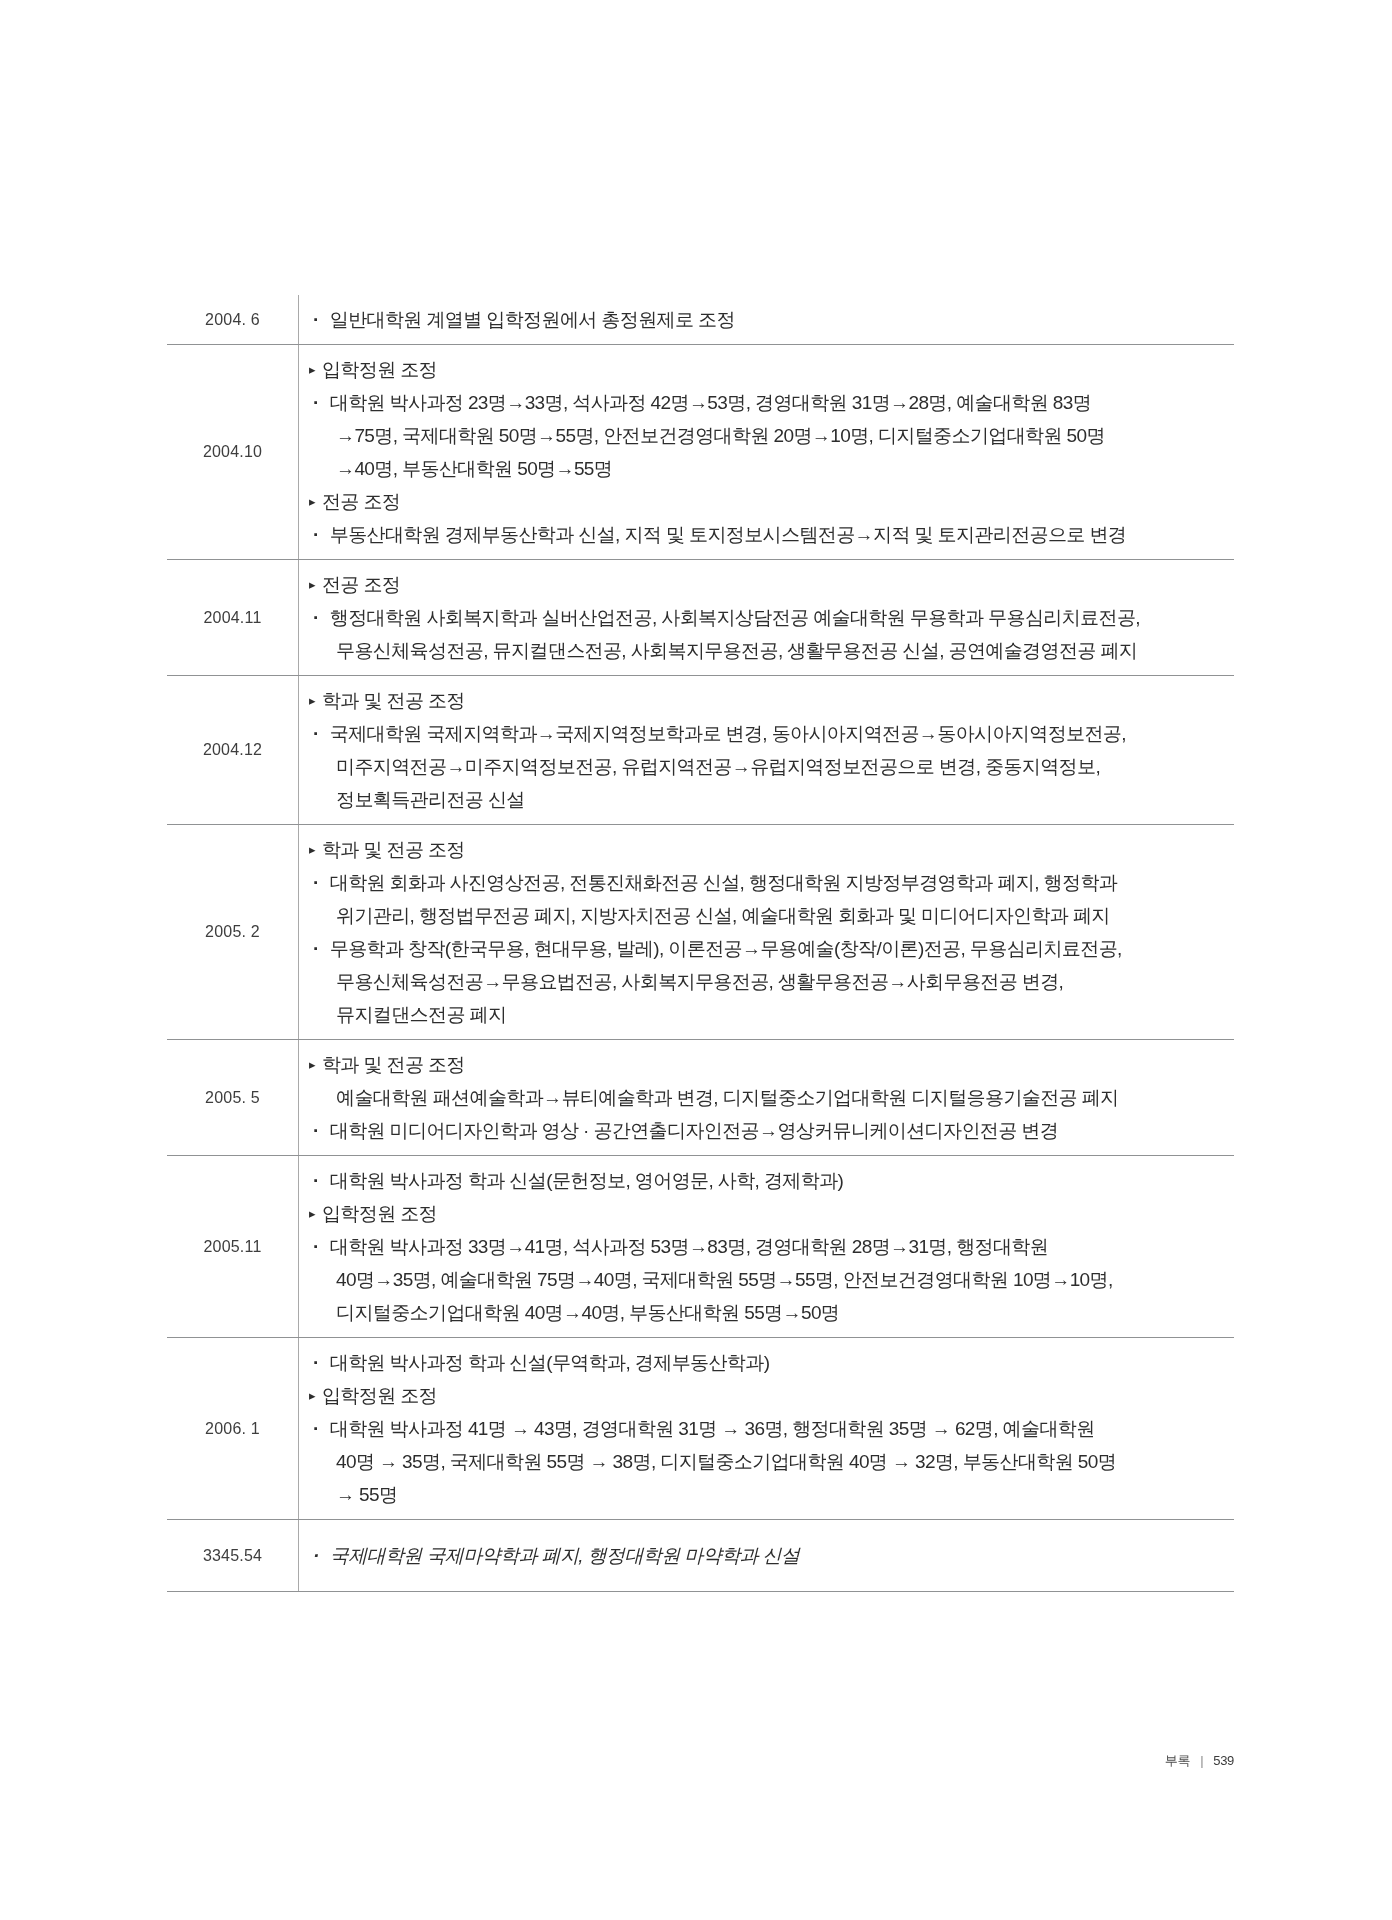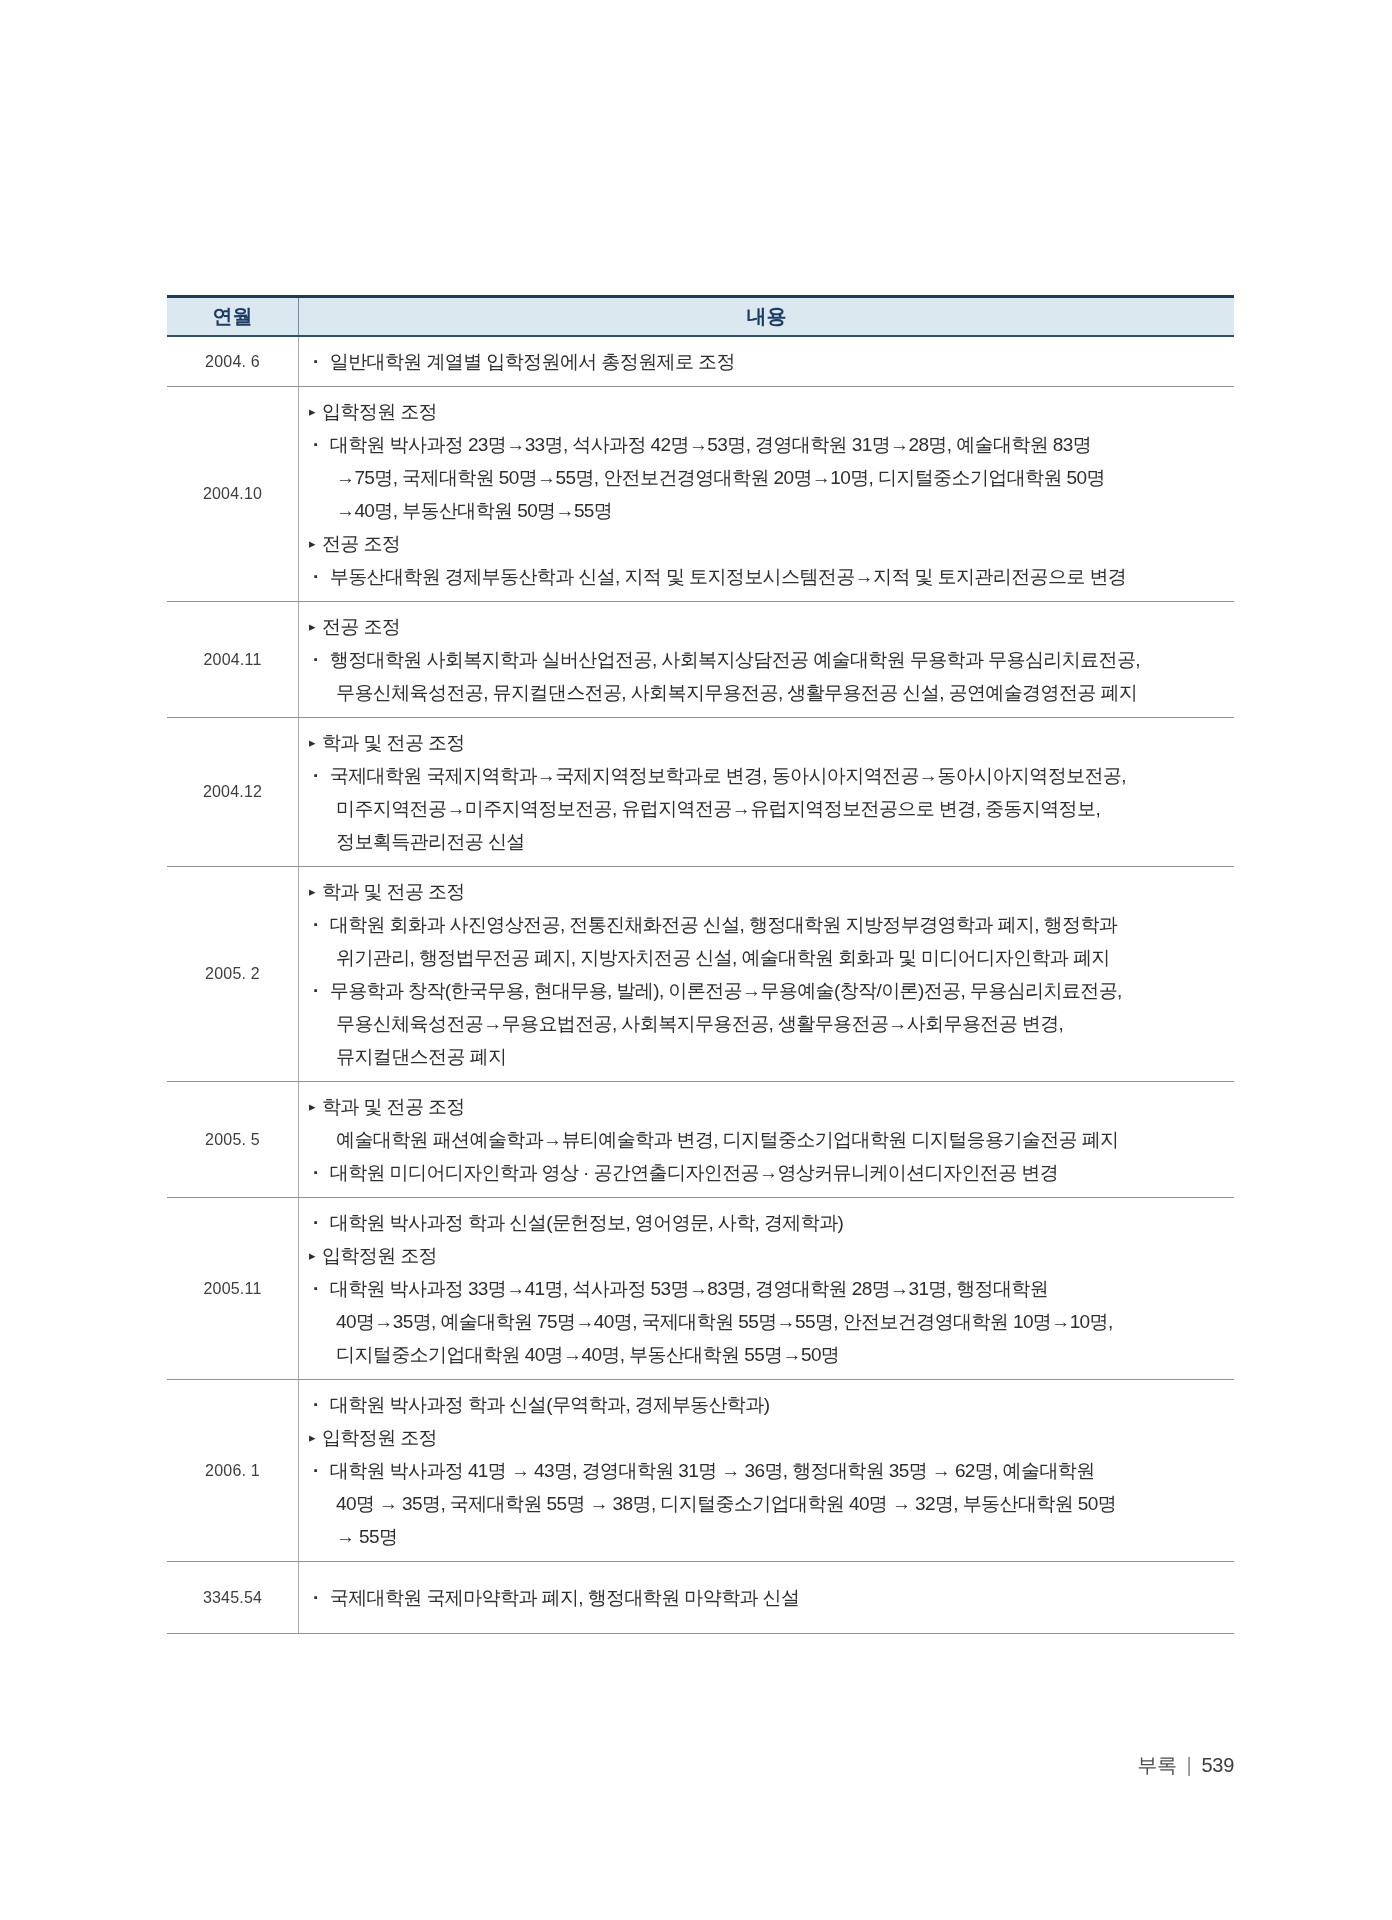--- a/index.html
+++ b/index.html
@@ -62,50 +62,46 @@
   .trow .content-cell {
     flex: 1;
     padding: 8px 10px 8px 10px;
     font-size: 19px;
     line-height: 33px;
     letter-spacing: -0.6px;
     color: #2d2d2d;
     white-space: nowrap;
     overflow: hidden;
   }
-  .trow:last-child .content-cell { padding-top: 19px; padding-bottom: 19px; }
+  .trow:last-child .content-cell { padding-top: 19px; padding-bottom: 19px; font-style: italic; }
   .line { display: block; }
   .line .marker { display: inline-block; }
   .line.arrow { padding-left: 0; }
   .line.arrow .marker { font-size: 13px; margin-right: 7px; color: #2d2d2d; vertical-align: 2px; }
   .line.dot { padding-left: 4px; }
   .line.dot .marker { margin-right: 11px; font-weight: bold; color: #2d2d2d; }
   .line.none { padding-left: 27px; }
   
   .footer {
     position: absolute;
     top: 1752px;
     right: 158px;
-    font-size: 20px;
+    font-size: 13px;
     color: #4a4a4a;
     letter-spacing: -0.3px;
   }
   .footer .sep { color: #8a8a8a; padding: 0 10px; font-weight: 300; }
   .footer .pnum { color: #3c3c3c; }
 </style>
 </head>
 <body>
 
 <div class="page">
 
   <div class="table-wrap">
-    <div class="thead">
-      <div class="hcell-date">연월</div>
-      <div class="hcell-content">내용</div>
-    </div>
     <div>
   <div class="trow">
     <div class="date-cell">2004. 6</div>
     <div class="content-cell">
             <div class="line dot"><span class="marker">·</span><span>일반대학원 계열별 입학정원에서 총정원제로 조정</span></div>
           </div>
   </div>
 
   <div class="trow">
     <div class="date-cell">2004.10</div>

